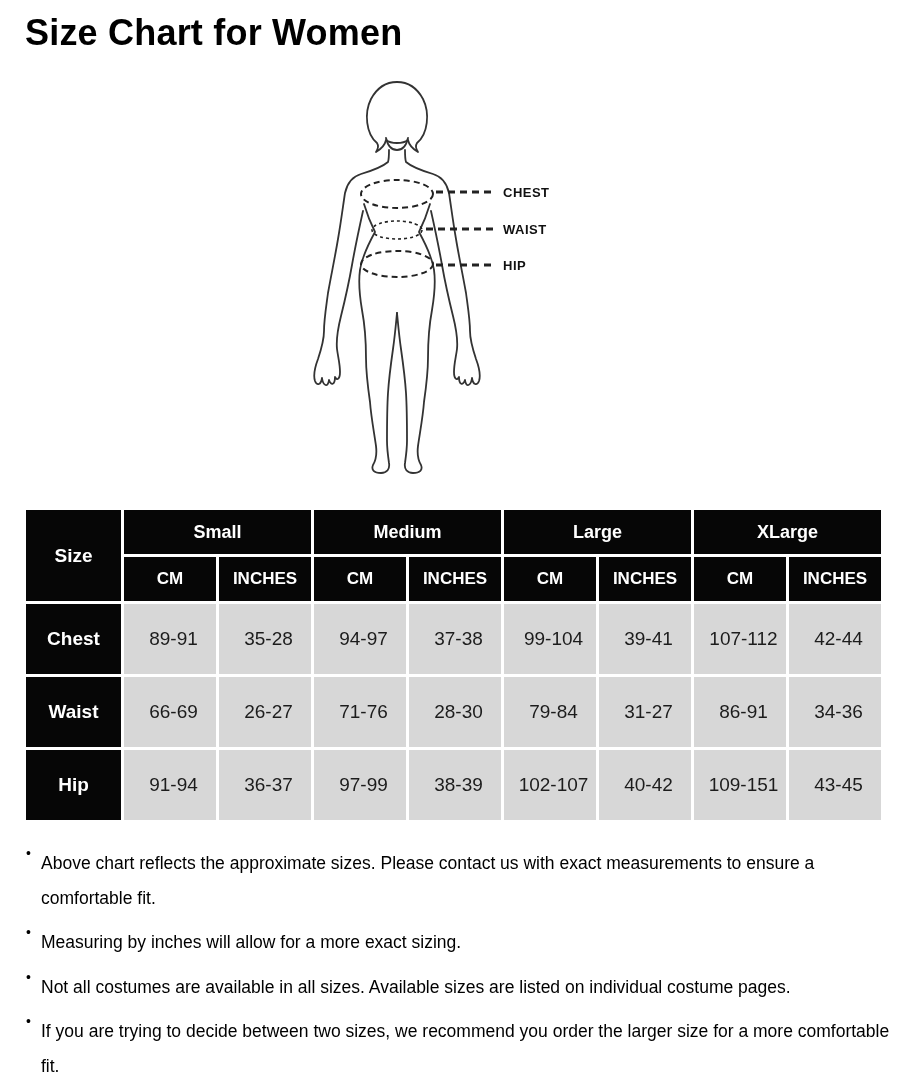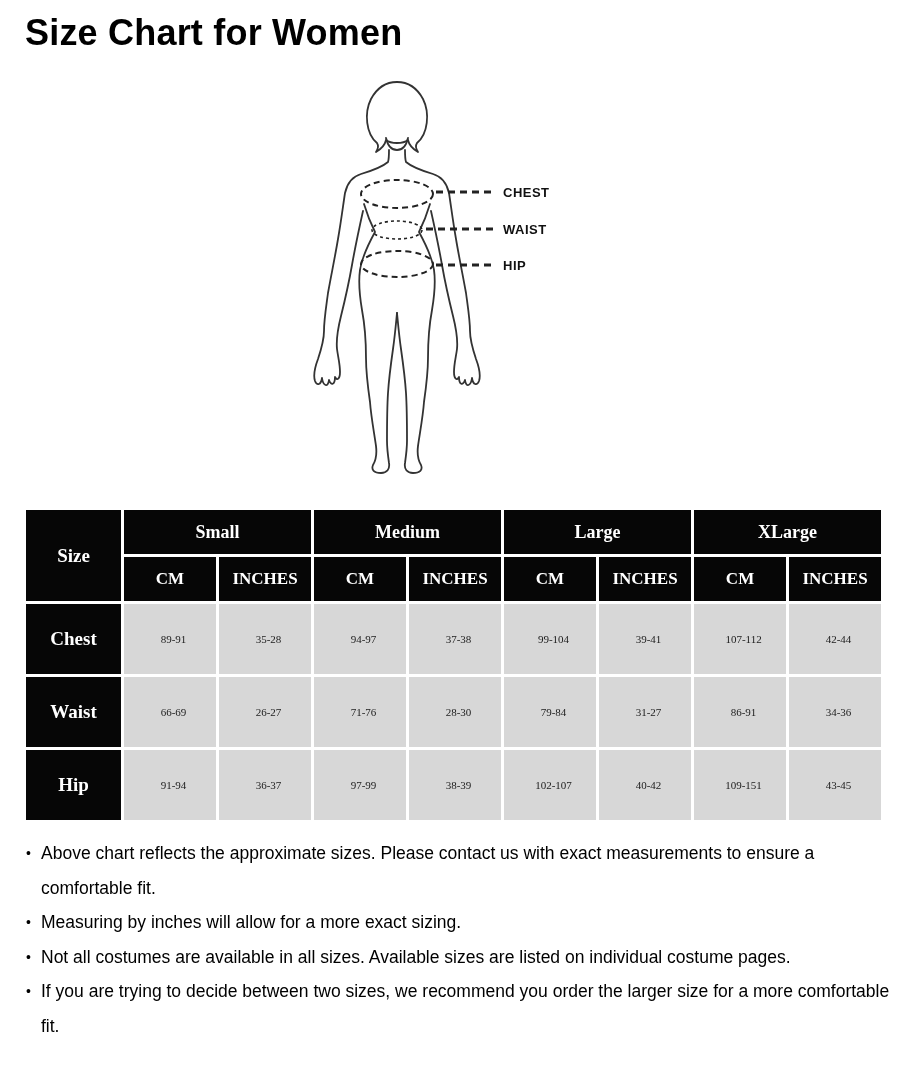--- a/index.html
+++ b/index.html
@@ -26,45 +26,45 @@
     font-family: "Liberation Sans", sans-serif;
     font-size: 13px; font-weight: 700; fill: #111; letter-spacing: 0.5px;
   }
   table.size-table {
     position: absolute; left: 23px; top: 507px;
     border-collapse: separate; border-spacing: 3px;
     table-layout: fixed; width: 861px;
   }
   table.size-table col.c-label { width: 95px; }
   table.size-table col.c-val { width: 92px; }
-  .size-table th, .size-table td { text-align: center; vertical-align: middle; font-family: Liberation Serif, serif; }
+  .size-table th, .size-table td { text-align: center; vertical-align: middle; }
   .hdr {
     background: #060606; color: #fff;
     font-weight: 700; font-size: 18px; height: 44px;
   }
   .hdr-corner { font-size: 19px; }
   .hdr-unit { font-size: 17px; margin-left: 40px; }
   .row-label {
     background: #060606; color: #fff;
     font-weight: 700; font-size: 19px; height: 70px;
   }
   .val-cell {
     background: #d7d7d7; color: #1c1c1c;
-    font-size: 11px; font-weight: 400; height: 70px; padding-left: 7px;
+    font-size: 19px; font-weight: 400; height: 70px; padding-left: 7px;
   }
   .notes {
     position: absolute; left: 14px; top: 836px; width: 882px;
   }
   .notes-heading { font-size: 21px; line-height: 30px; margin-bottom: 8px; }
   .note-item {
     display: flex; align-items: flex-start;
     font-size: 17.5px; line-height: 34.5px; margin-left: 12px;
   }
   .note-bullet { width: 15px; flex: 0 0 15px; font-size: 14px; line-height: 34.5px; }
-  .note-text { flex: 1; }
+  .note-text { flex: 1; margin-top: 10px; }
 </style>
 </head>
 <body>
 
 <h1 class="page-title">Size Chart for Women</h1>
 
 <div class="figure-wrap">
   <svg viewBox="0 0 320 400">
     <g class="outline">
 

